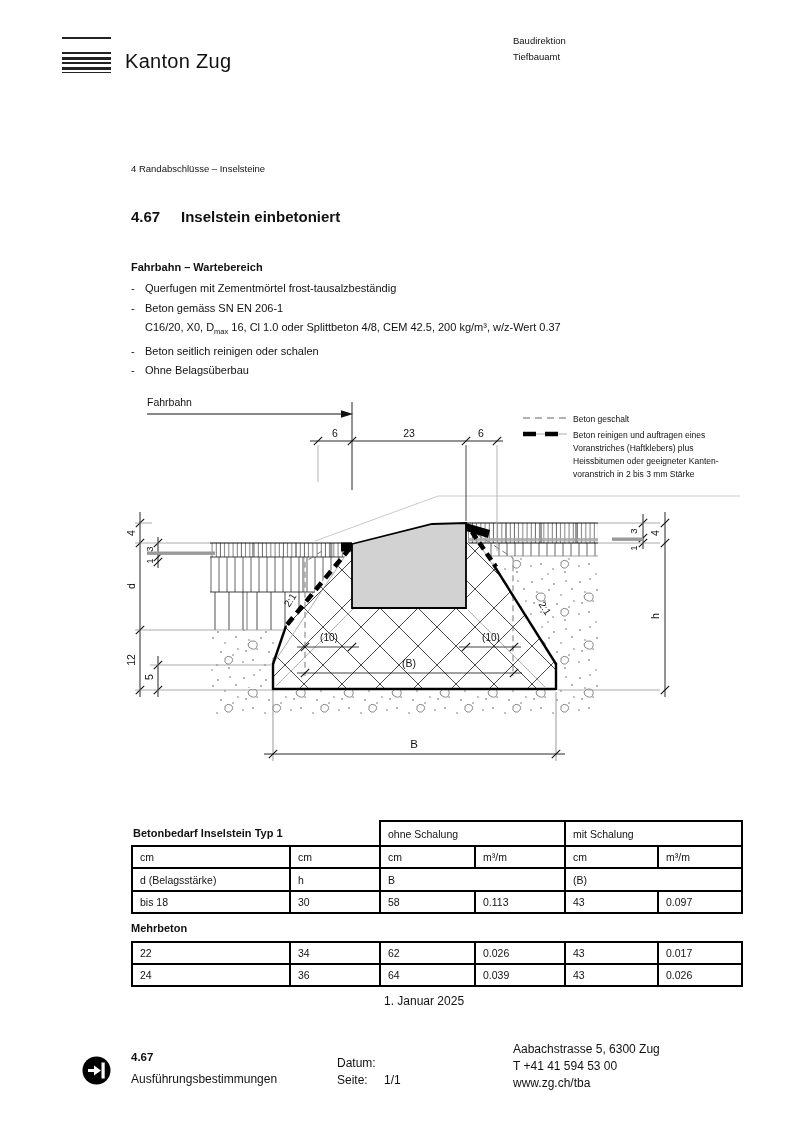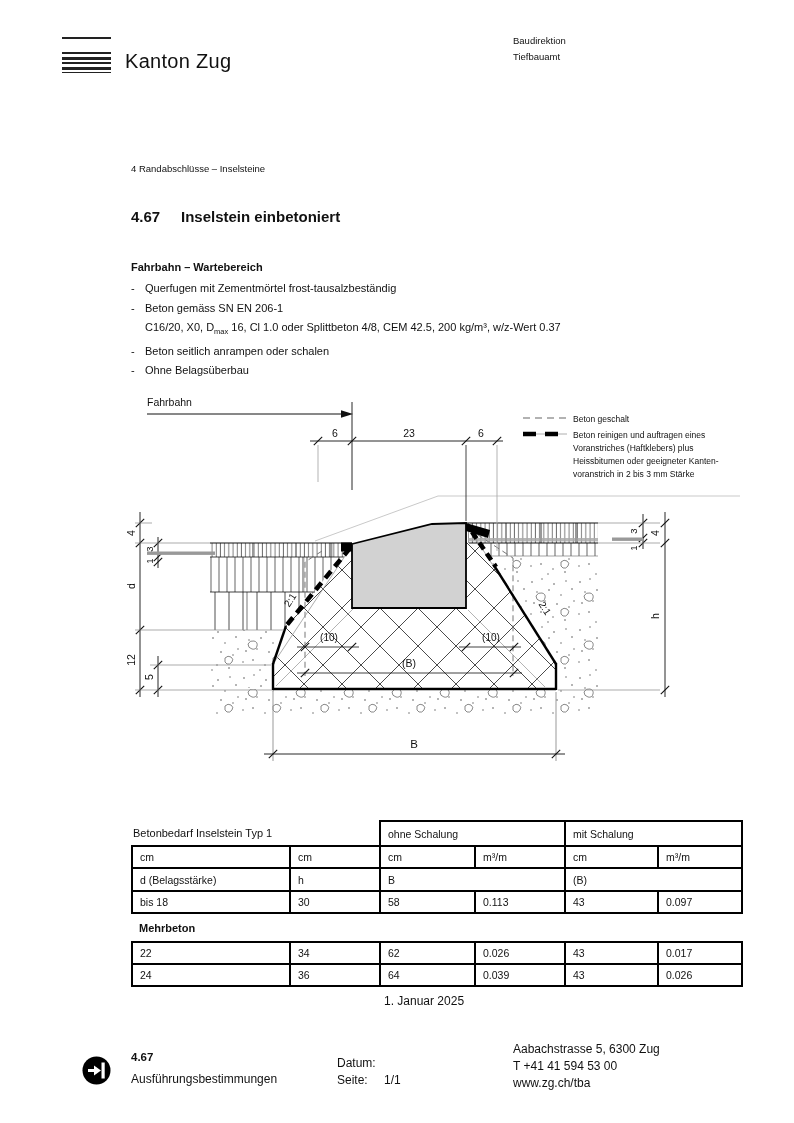--- a/index.html
+++ b/index.html
@@ -13,21 +13,21 @@
   .doc-title{font-size:15px;font-weight:bold;color:#111;}
   .doc-title .num{display:inline-block;width:50px;}
   .sec-head{font-size:11px;font-weight:bold;color:#111;}
   .bullets{font-size:11px;line-height:19.5px;color:#111;}
   .bullets .row{display:flex;}
   .bullets .dash{width:14px;flex:0 0 14px;}
   sub.sm{font-size:7.5px;}
   table{border-collapse:collapse;table-layout:fixed;}
   td{border:2px solid #000000;font-size:10.5px;padding:0 4px 0 7px;vertical-align:middle;
      white-space:nowrap;overflow:hidden;color:#111;}
-  td.titlecell{border:none;font-weight:normal;font-size:11px;padding-left:1px;}
+  td.titlecell{border:none;font-weight:bold;font-size:11px;padding-left:1px;}
   .tbl-label{font-size:11px;font-weight:bold;color:#111;}
   .footer-txt{font-size:12px;color:#111;line-height:17px;}
   .f-num{font-size:11.5px;font-weight:bold;color:#111;}
   svg text{font-family:"Liberation Sans",sans-serif;fill:#111;}
 </style>
 </head>
 <body>
 
 <div class="page">
 
@@ -59,21 +59,21 @@
     <div class="row">
       <span class="dash">-</span>
       <span>Beton gemäss SN EN 206-1</span>
     </div>
     <div class="row">
       <span class="dash"></span>
       <span><span>C16/20, X0, D</span><sub class="sm">max</sub><span> 16, Cl 1.0 oder Splittbeton 4/8, CEM 42.5, 200 kg/m³, w/z-Wert 0.37</span></span>
     </div>
     <div class="row">
       <span class="dash">-</span>
-      <span>Beton seitlich anrampen oder schalen</span>
+      <span>Beton seitlich reinigen oder schalen</span>
     </div>
     <div class="row">
       <span class="dash">-</span>
       <span>Ohne Belagsüberbau</span>
     </div>
   </div>
 
   <svg class="abs" style="left:0;top:0;" width="794" height="810" viewBox="0 0 794 810">
     <defs>
       <pattern id="xh" width="38" height="38" patternUnits="userSpaceOnUse">
@@ -341,21 +341,21 @@
       <td>bis 18</td>
       <td>30</td>
       <td>58</td>
       <td>0.113</td>
       <td>43</td>
       <td>0.097</td>
     </tr>
   </tbody>
     </table>
 
-  <div class="abs tbl-label" style="left:139px;top:922px;">Mehrbeton</div>
+  <div class="abs tbl-label" style="left:131px;top:922px;">Mehrbeton</div>
   <table class="abs" style="left:131px;top:941px;width:610px;">
     <colgroup>
       <col style="width:158px">
         <col style="width:90px">
         <col style="width:95px">
       <col style="width:90px">
         <col style="width:93px">
         <col style="width:84px">
     </colgroup>
     <tbody>

